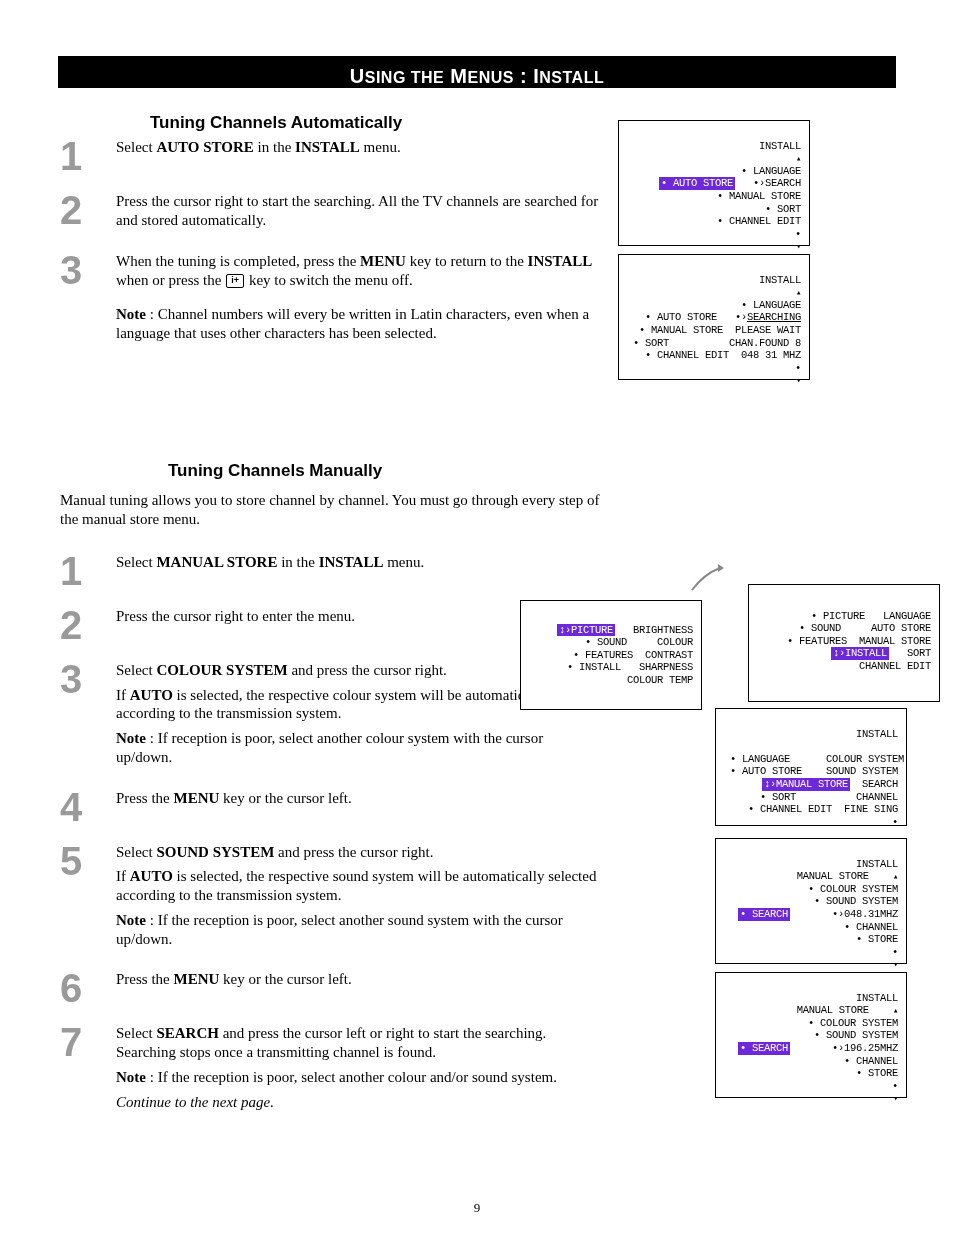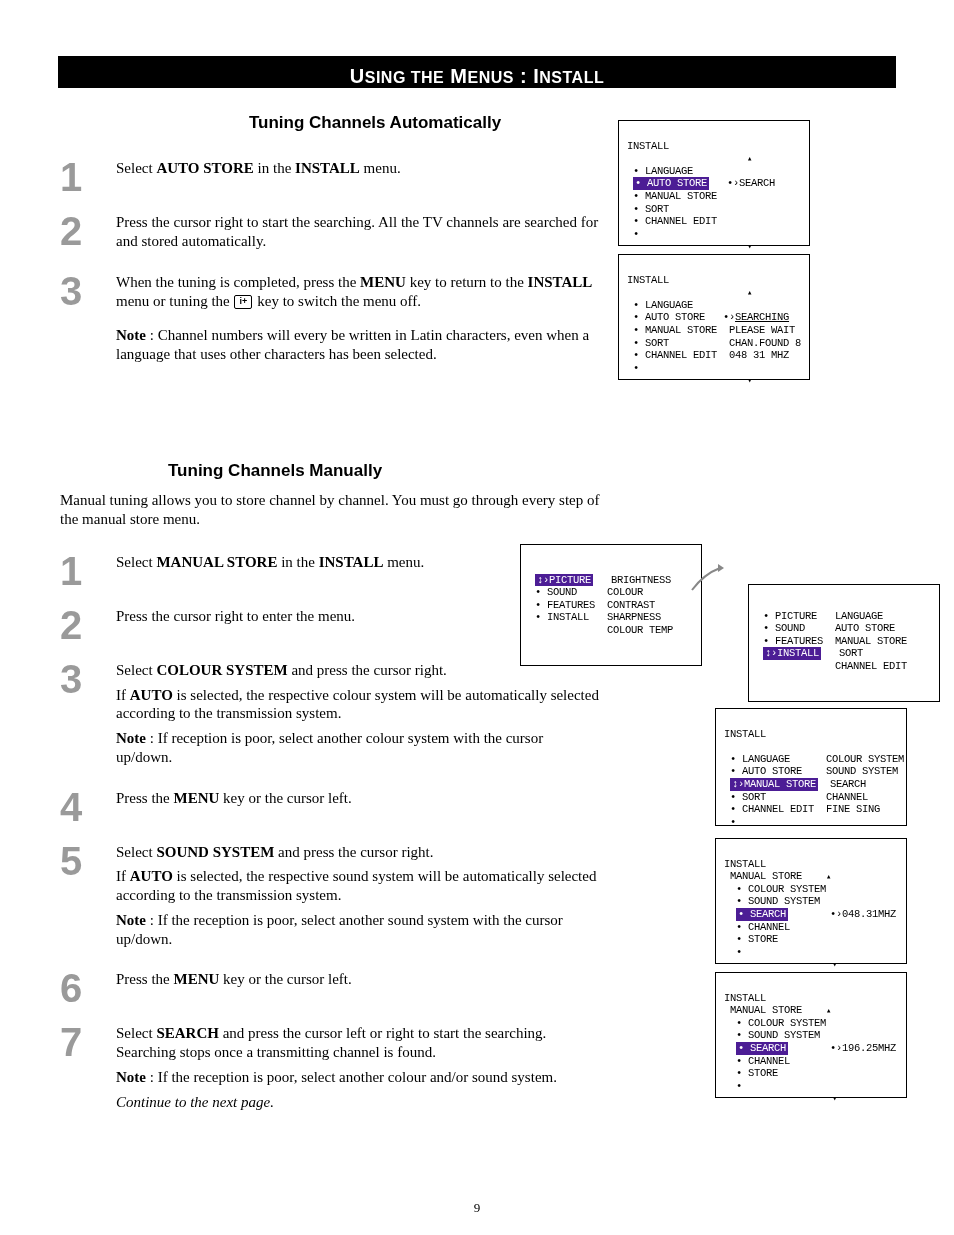--- a/index.html
+++ b/index.html
@@ -58,22 +58,23 @@
     font-size: 10.5px;
     line-height: 1.2;
     letter-spacing: -0.3px;
     white-space: pre;
   }
   .osd-box {
     position: absolute;
     border: 1.2px solid #000;
     background: #fff;
     padding: 6px 8px 6px 8px;
-  }
-  .osd-box .hl { background:#4c1d95; color:#fff; padding:0 2px; display:inline-block; }
+    text-align: right;
+  }
+  .osd-box .hl { background:#6d28d9; color:#fff; padding:0 2px; display:inline-block; }
   .footer-num {
     position: absolute;
     width: 100%;
     text-align: center;
     top: 1200px;
     font-size: 13px;
   }
   .key-icon {
     display:inline-block;
     width:16px; height:12px;
@@ -92,40 +93,40 @@
 </head>
 <body>
 
 <div class="page">
 
   <div class="title-bar">
     <span>U<small>SING THE</small> M<small>ENUS</small> : I<small>NSTALL</small></span>
   </div>
 
   <div style="position:absolute; left:60px; top:112px; width:540px;">
-    <div class="section-head" style="margin-left:90px; margin-bottom:24px;text-align:center;">Tuning Channels Automatically</div>
+    <div class="section-head" style="margin-left:90px; margin-bottom:3px;">Tuning Channels Automatically</div>
 
     <div class="step-row">
       <div class="step-num">1</div>
       <div class="step-body" style="margin-left:12px;">
         <p><span>Select </span><b>AUTO STORE</b><span> in the </span><b>INSTALL</b><span> menu.</span></p>
       </div>
     </div>
 
     <div class="step-row">
       <div class="step-num">2</div>
       <div class="step-body" style="margin-left:12px;">
         <p>Press the cursor right to start the searching. All the TV channels are searched for and stored automatically.</p>
       </div>
     </div>
 
     <div class="step-row">
       <div class="step-num">3</div>
       <div class="step-body" style="margin-left:12px;">
-        <p><span>When the tuning is completed, press the </span><b>MENU</b><span> key to return to the </span><b>INSTALL</b><span> menu or tuning the </span><span class="key-icon">i+</span><span> key to switch the menu off.</span></p>
+        <p><span>When the tuning is completed, press the </span><b>MENU</b><span> key to return to the </span><b>INSTALL</b><span> when or press the </span><span class="key-icon">i+</span><span> key to switch the menu off.</span></p>
         <p style="margin-top:16px;"><b>Note</b><span> : Channel numbers will every be written in Latin characters, even when a language that uses other characters has been selected.</span></p>
       </div>
     </div>
   </div>
 
   <div class="osd-box mono" style="left:618px; top:120px; width:174px; height:112px;">
 <span>INSTALL</span>
                     <span class="dot-sep">▴</span>
  • <span>LANGUAGE</span>
  <span class="hl">• <span>AUTO STORE</span></span>   •›<span>SEARCH</span>
@@ -199,21 +200,21 @@
     <div class="step-row">
       <div class="step-num">7</div>
       <div class="step-body" style="margin-left:12px;">
         <p><span>Select </span><b>SEARCH</b><span> and press the cursor left or right to start the searching. Searching stops once a transmitting channel is found.</span></p>
         <p style=""><b>Note</b><span> : If the reception is poor, select another colour and/or sound system.</span></p>
         <p style="font-style:italic;">Continue to the next page.</p>
       </div>
     </div>
   </div>
 
-  <div class="osd-box mono" style="left:520px; top:544px; width:164px; height:88px; padding:16px 8px;">
+  <div class="osd-box mono" style="left:520px; top:600px; width:164px; height:88px; padding:10px 8px;">
  <span class="hl">↕›<span>PICTURE</span></span>   <span>BRIGHTNESS</span>
  • <span>SOUND</span>     <span>COLOUR</span>
  • <span>FEATURES</span>  <span>CONTRAST</span>
  • <span>INSTALL</span>   <span>SHARPNESS</span>
              <span>COLOUR TEMP</span></div>
 
   <svg style="position:absolute; left:690px; top:564px; width:34px; height:30px;">
     <path d="M2 26 Q14 10 30 4" stroke="#888" stroke-width="2" fill="none"></path>
     <polygon points="28,0 34,4 28,8" fill="#888"></polygon>
   </svg>

